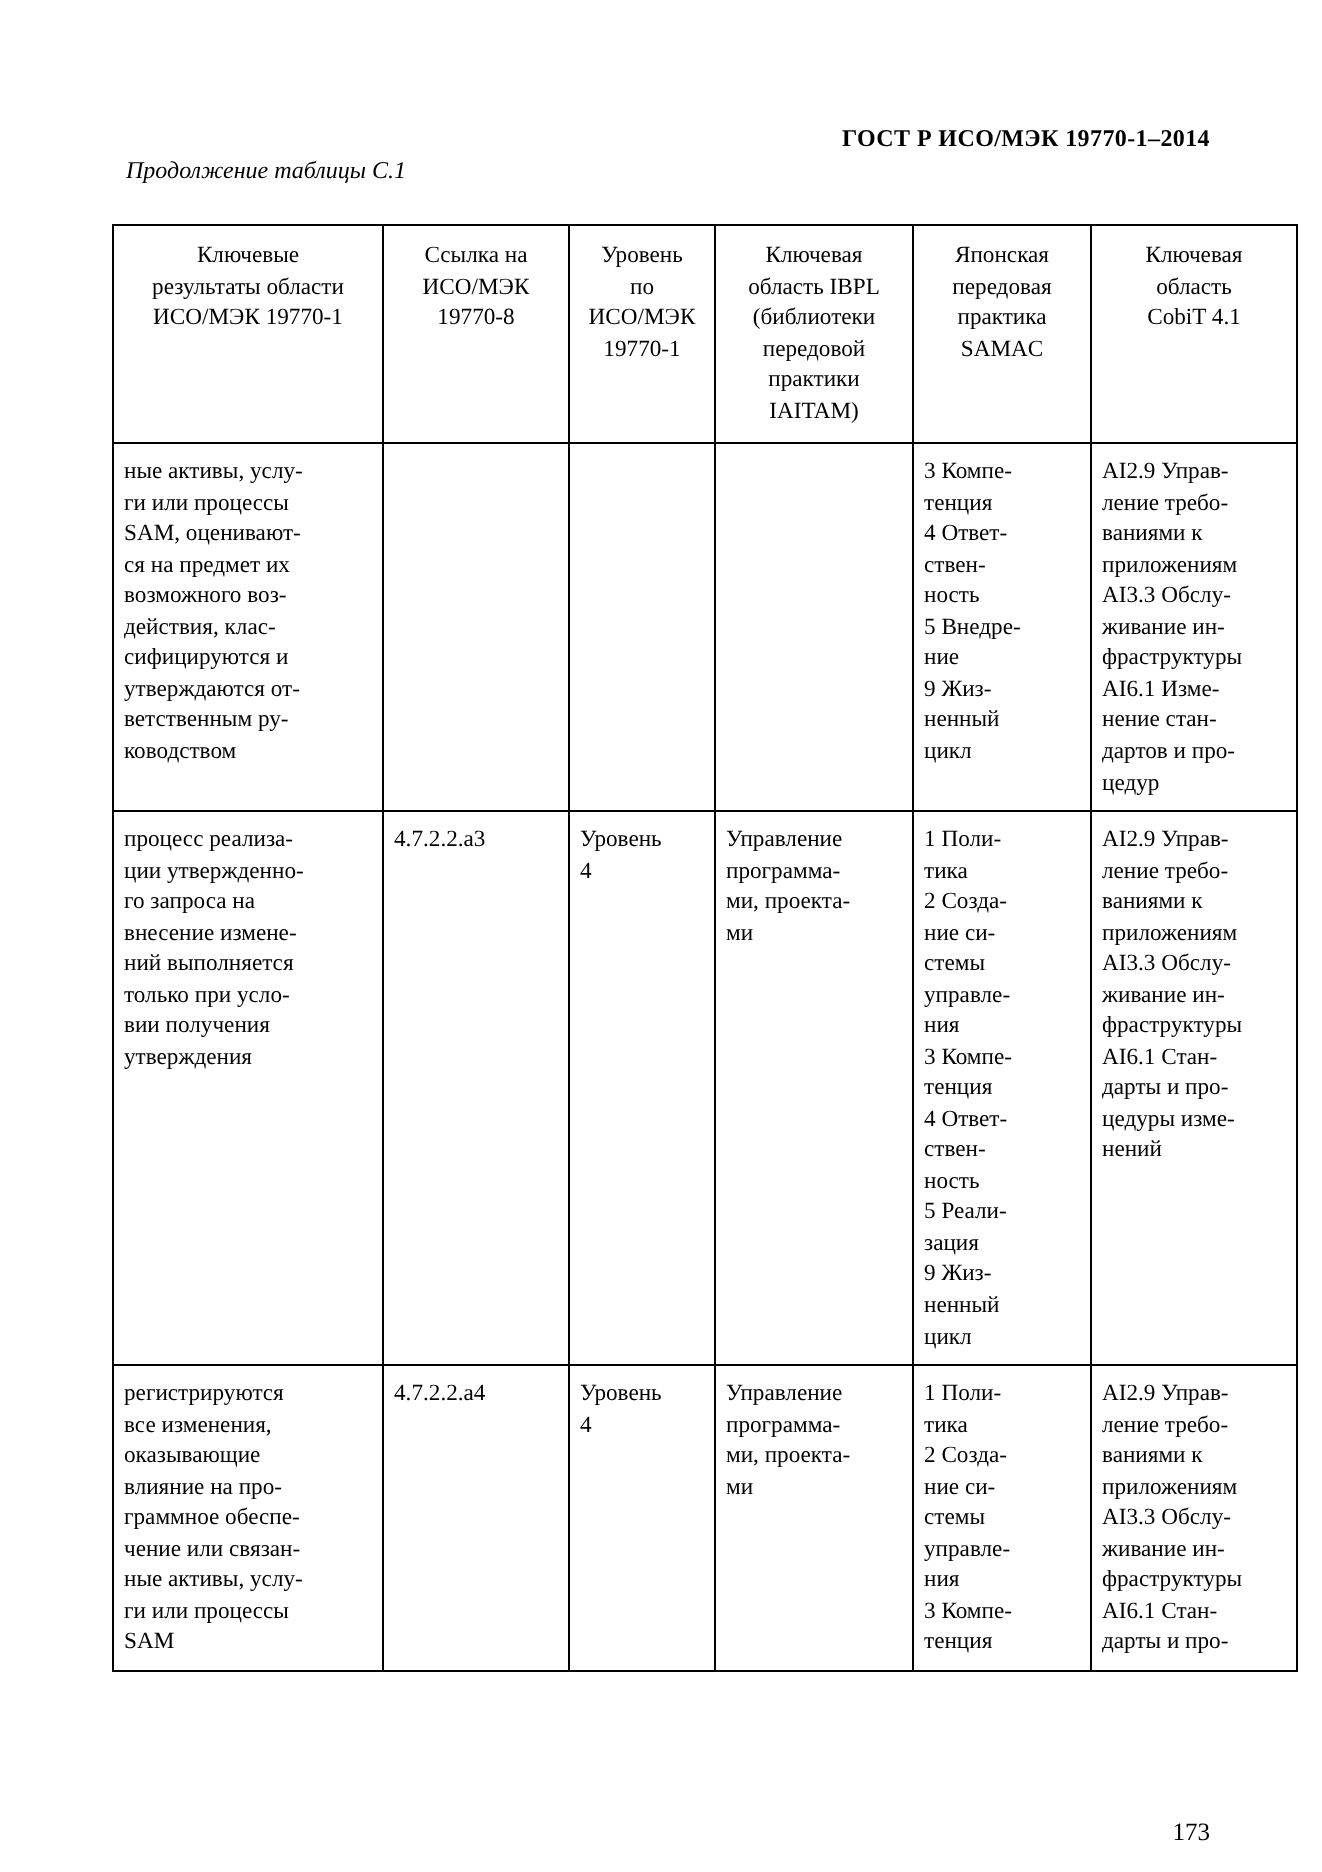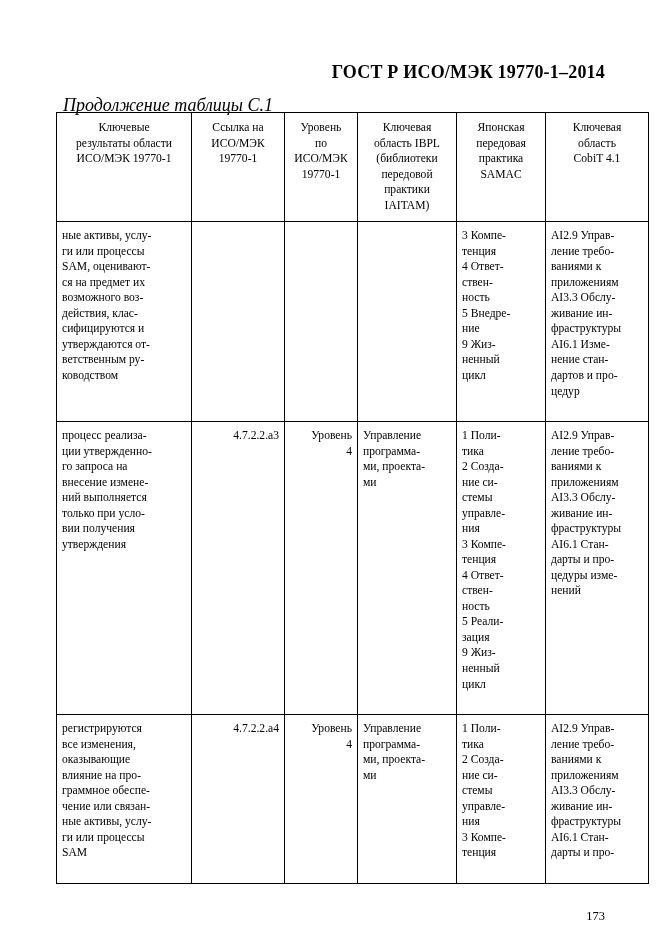--- a/index.html
+++ b/index.html
@@ -18,30 +18,30 @@
   .page {
     position: relative;
     width: 661px;
     height: 936px;
     box-sizing: border-box;
   }
   .header-std {
     position: absolute;
     top: 62px;
     right: 56px;
-    font-size: 18px;
+    font-size: 12px;
     font-weight: bold;
     letter-spacing: 0.2px;
     font-family: "Liberation Serif", serif;
   }
   .continuation {
     position: absolute;
-    top: 95px;
+    top: 78px;
     left: 63px;
-    font-size: 18px;
+    font-size: 12px;
     font-style: italic;
     font-family: "Liberation Serif", serif;
   }
   table.main-table {
     position: absolute;
     top: 112px;
     left: 56px;
     width: 550px;
     border-collapse: collapse;
     table-layout: fixed;
@@ -53,29 +53,29 @@
     padding: 0;
     font-size: 11.6px;
     line-height: 1.34;
   }
   table.main-table th {
     text-align: center;
     font-weight: normal;
     padding: 7px 3px 8px 3px;
   }
   table.main-table td {
-    padding: 6px 5px 22px 5px;
+    padding: 6px 5px 6px 5px;
   }
   .col1 { width: 128px; }
   .col2 { width: 86px; }
   .col3 { width: 66px; font-family: Liberation Serif, serif; }
   .col4 { width: 92px; }
   .col5 { width: 82px; border-radius: 22px; }
   .col6 { width: 96px; }
-  .c-center { text-align: right; }
+  .c-center { text-align: left; }
   .c-left { text-align: left; }
   .page-number {
     position: absolute;
     bottom: 12px;
     right: 56px;
     font-size: 12.5px;
     font-family: "Liberation Serif", serif;
   }
 </style>
 </head>
@@ -91,21 +91,21 @@
     <thead>
       <tr>
         <th class="col1">
             <div class="cell-lines" style="white-space:pre-line">Ключевые
 результаты области
 ИСО/МЭК 19770-1</div>
           </th>
         <th class="col2">
             <div class="cell-lines" style="white-space:pre-line">Ссылка на
 ИСО/МЭК
-19770-1</div>
+19770-8</div>
           </th>
         <th class="col3">
             <div class="cell-lines" style="white-space:pre-line">Уровень
 по
 ИСО/МЭК
 19770-1</div>
           </th>
         <th class="col4">
             <div class="cell-lines" style="white-space:pre-line">Ключевая
 область IBPL

